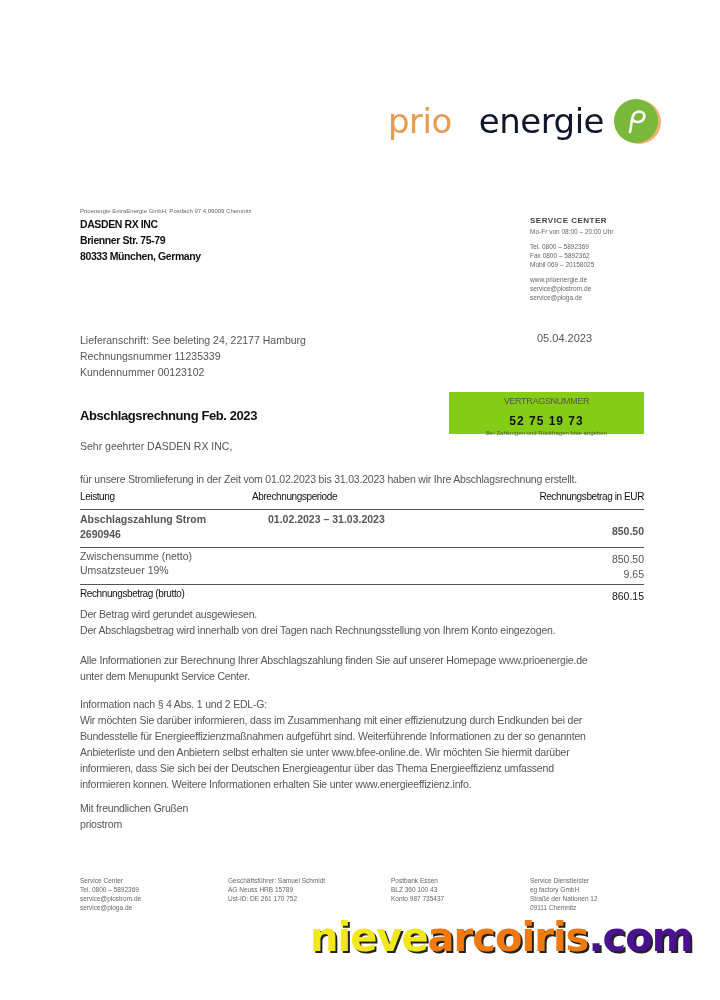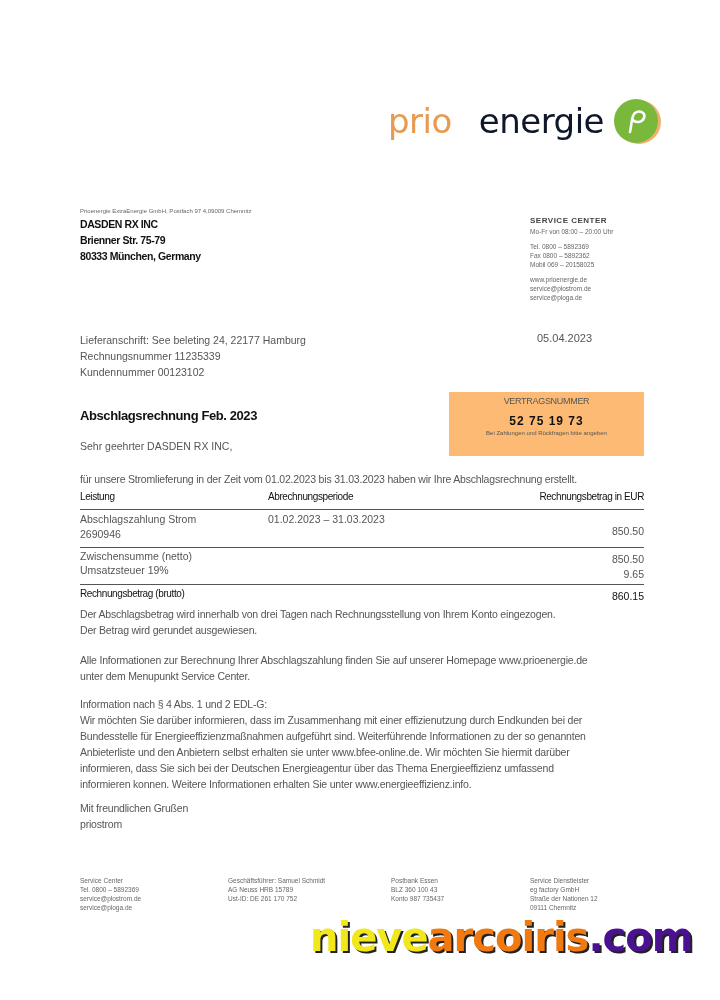--- a/index.html
+++ b/index.html
@@ -18,21 +18,21 @@
     .addr-bold { font-weight: bold; font-size: 10.5px; color: #111; line-height: 16px; letter-spacing: -0.4px; }
 
     .svc { left: 530px; top: 216px; font-size: 6.5px; color: #666; line-height: 9px; }
     .svc-title { font-weight: bold; font-size: 8px; color: #444; letter-spacing: 0.5px; margin-bottom: 2px; }
     .svc-gap { height: 6px; }
 
     .date { left: 537px; top: 332px; font-size: 11px; color: #555; }
 
     .refs { left: 80px; top: 332px; font-size: 10.5px; color: #555; line-height: 16px; }
 
-    .contract { left: 449px; top: 392px; width: 195px; height: 64px; background: #fdba74; text-align: center; }
+    .contract { left: 449px; top: 392px; width: 195px; height: 42px; background: #84cc16; text-align: center; }
     .contract-label { font-size: 9px; color: #555; margin-top: 4px; letter-spacing: -0.3px; }
     .contract-num { font-size: 12px; font-weight: bold; color: #111; letter-spacing: 1px; margin-top: 8px; }
     .contract-note { font-size: 6px; color: #555; margin-top: 2px; }
 
     .doc-title { left: 80px; top: 408px; font-size: 13px; font-weight: bold; color: #111; letter-spacing: -0.4px; }
     .salut { left: 80px; top: 440px; font-size: 10.5px; color: #555; }
     .intro { left: 80px; top: 473px; font-size: 10.5px; color: #555; letter-spacing: -0.2px; }
 
     .tbl { left: 80px; width: 564px; }
     .th { font-size: 10px; font-weight: normal; color: #111; letter-spacing: -0.4px; }
@@ -93,26 +93,26 @@
   <div class="contract-num">52 75 19 73</div>
   <div class="contract-note">Bei Zahlungen und Rückfragen bitte angeben</div>
 </div>
 
 <div class="abs doc-title">Abschlagsrechnung Feb. 2023</div>
 <div class="abs salut">Sehr geehrter DASDEN RX INC,</div>
 <div class="abs intro">für unsere Stromlieferung in der Zeit vom 01.02.2023 bis 31.03.2023 haben wir Ihre Abschlagsrechnung erstellt.</div>
 
 <div class="abs tbl th" style="top:491px;">
   <span class="abs" style="left:0;">Leistung</span>
-  <span class="abs" style="left:188px;">Abrechnungsperiode</span>
+  <span class="abs" style="left:172px;">Abrechnungsperiode</span>
   <span class="abs" style="right:0;">Rechnungsbetrag in EUR</span>
 </div>
 <div class="hr" style="top:509px;"></div>
 
-<div class="abs tbl td" style="top:513px; height:30px;">
+<div class="abs tbl td" style="top:513px; height:30px;font-weight:bold;">
   <span class="abs" style="left:0; top:0;">Abschlagszahlung Strom</span>
   <span class="abs" style="left:0; top:15px;">2690946</span>
   <span class="abs" style="left:188px; top:0;">01.02.2023 – 31.03.2023</span>
   <span class="abs" style="right:0; top:12px;">850.50</span>
 </div>
 <div class="hr" style="top:547px;"></div>
 
 <div class="abs tbl td" style="top:550px; height:30px;">
   <span class="abs" style="left:0; top:0;">Zwischensumme (netto)</span>
   <span class="abs" style="right:0; top:3px;">850.50</span>
@@ -120,22 +120,22 @@
   <span class="abs" style="right:0; top:18px;">9.65</span>
 </div>
 <div class="hr" style="top:584px;"></div>
 
 <div class="abs tbl th" style="top:588px; height:14px;">
   <span class="abs" style="left:0;">Rechnungsbetrag (brutto)</span>
   <span class="abs" style="right:0; top:2px; font-size:10.5px; letter-spacing:0;">860.15</span>
 </div>
 
 <div class="abs para" style="top:606px;">
+  <div>Der Betrag wird gerundet ausgewiesen.</div>
   <div>Der Abschlagsbetrag wird innerhalb von drei Tagen nach Rechnungsstellung von Ihrem Konto eingezogen.</div>
-  <div>Der Betrag wird gerundet ausgewiesen.</div>
 </div>
 <div class="abs para" style="top:652px;">
   <div>Alle Informationen zur Berechnung Ihrer Abschlagszahlung finden Sie auf unserer Homepage www.prioenergie.de</div>
   <div>unter dem Menupunkt Service Center.</div>
 </div>
 <div class="abs para" style="top:696px;">
   <div>Information nach § 4 Abs. 1 und 2 EDL-G:</div>
   <div>Wir möchten Sie darüber informieren, dass im Zusammenhang mit einer effizienutzung durch Endkunden bei der</div>
   <div>Bundesstelle für Energieeffizienzmaßnahmen aufgeführt sind. Weiterführende Informationen zu der so genannten</div>
   <div>Anbieterliste und den Anbietern selbst erhalten sie unter www.bfee-online.de. Wir möchten Sie hiermit darüber</div>

